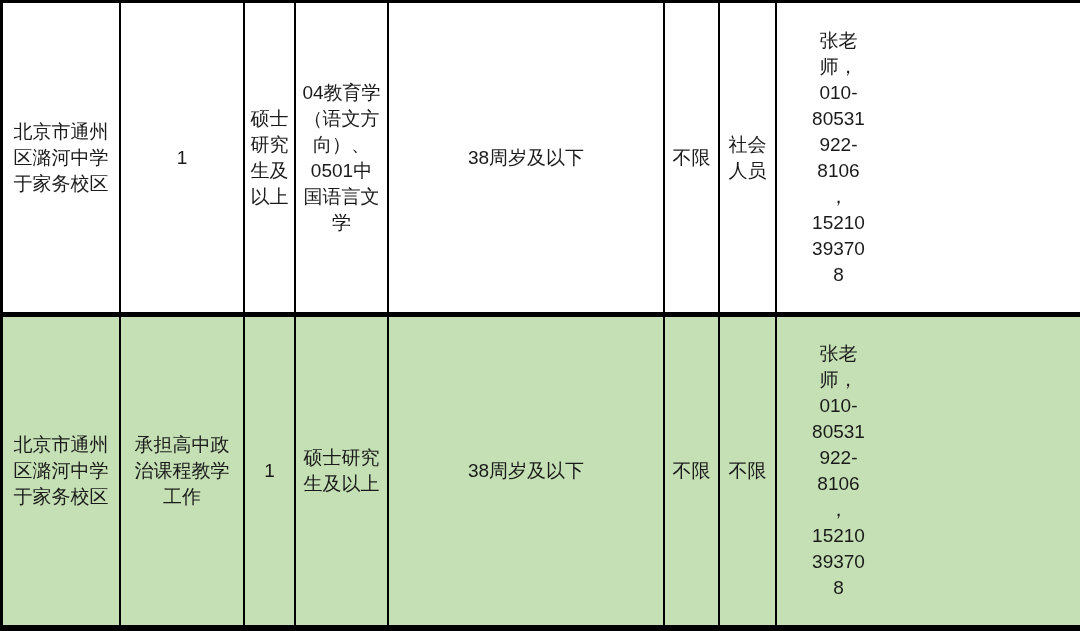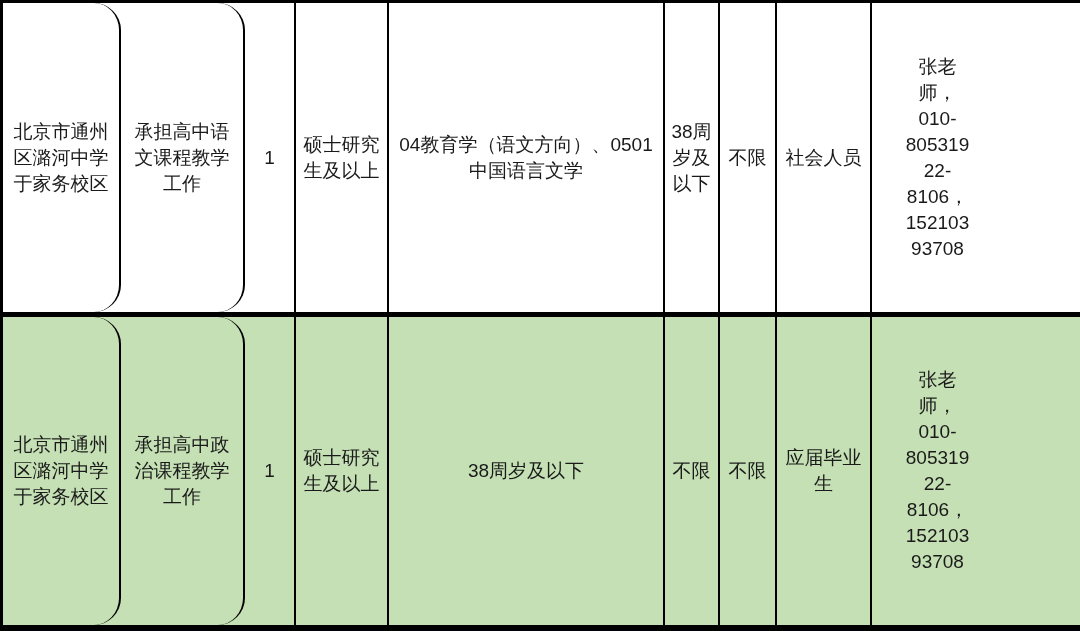--- a/index.html
+++ b/index.html
@@ -43,52 +43,50 @@
     align-items: center;
     justify-content: center;
     text-align: center;
     font-size: 19px;
     line-height: 26px;
     color: #1a1a1a;
     padding: 12px 4px;
     overflow: hidden;
   }
   .tcell:last-child { border-right: none; }
-  .tcell.c-school, .tcell.c-duty { padding: 0 5px; border-radius: 27px; }
+  .tcell.c-school, .tcell.c-duty { padding: 0 5px; }
   .tcell.c-education { padding: 0 5px; }
   .tcell.c-majors { padding: 0 6px; }
   .tcell.c-contact {
     padding: 0 5px;
     word-break: normal;
     overflow-wrap: anywhere;
     margin-left: 28px;
   }
 </style>
 </head>
 <body>
 
 <div class="table-wrap">
 
   <div class="trow row-0">
     <div class="tcell c-school">北京市通州区潞河中学于家务校区</div>
-    <div class="tcell c-duty">承担高中语文课程教学工作</div>
     <div class="tcell c-count">1</div>
     <div class="tcell c-education">硕士研究生及以上</div>
     <div class="tcell c-majors">04教育学（语文方向）、0501中国语言文学</div>
     <div class="tcell c-age">38周岁及以下</div>
     <div class="tcell c-other">不限</div>
     <div class="tcell c-personnel">社会人员</div>
     <div class="tcell c-contact">张老师，010-80531922-8106，15210393708</div>
   </div>
 
   <div class="trow row-1">
     <div class="tcell c-school">北京市通州区潞河中学于家务校区</div>
     <div class="tcell c-duty">承担高中政治课程教学工作</div>
     <div class="tcell c-count">1</div>
     <div class="tcell c-education">硕士研究生及以上</div>
     <div class="tcell c-age">38周岁及以下</div>
     <div class="tcell c-experience">不限</div>
     <div class="tcell c-other">不限</div>
-    <div class="tcell c-personnel">应届毕业生</div>
     <div class="tcell c-contact">张老师，010-80531922-8106，15210393708</div>
   </div>
 
 </div>
 
 </body></html>

